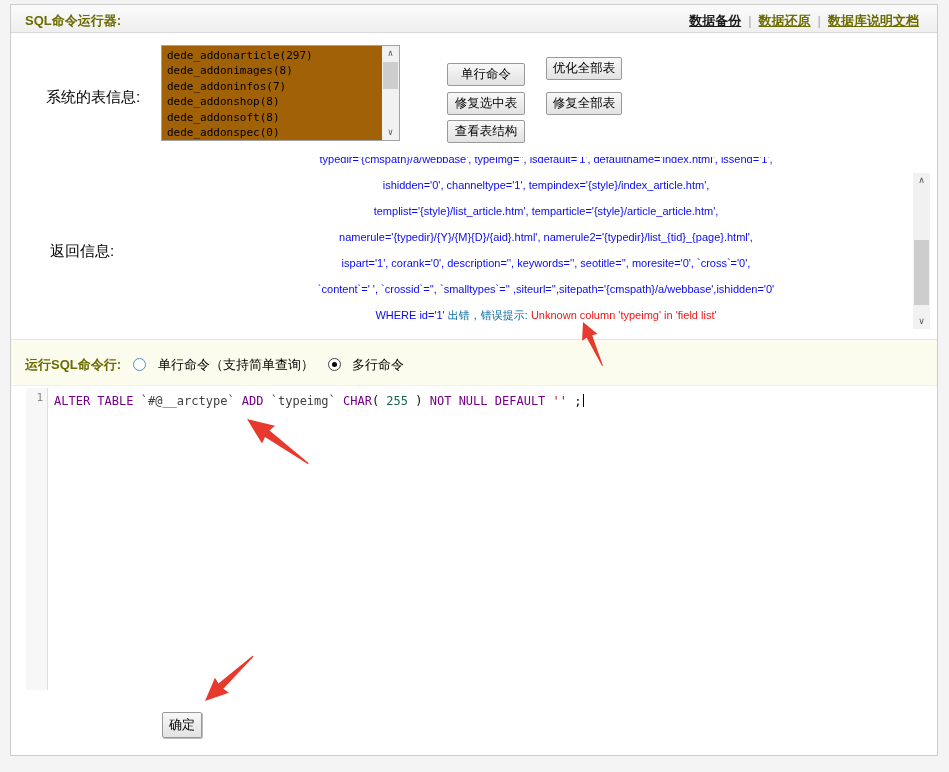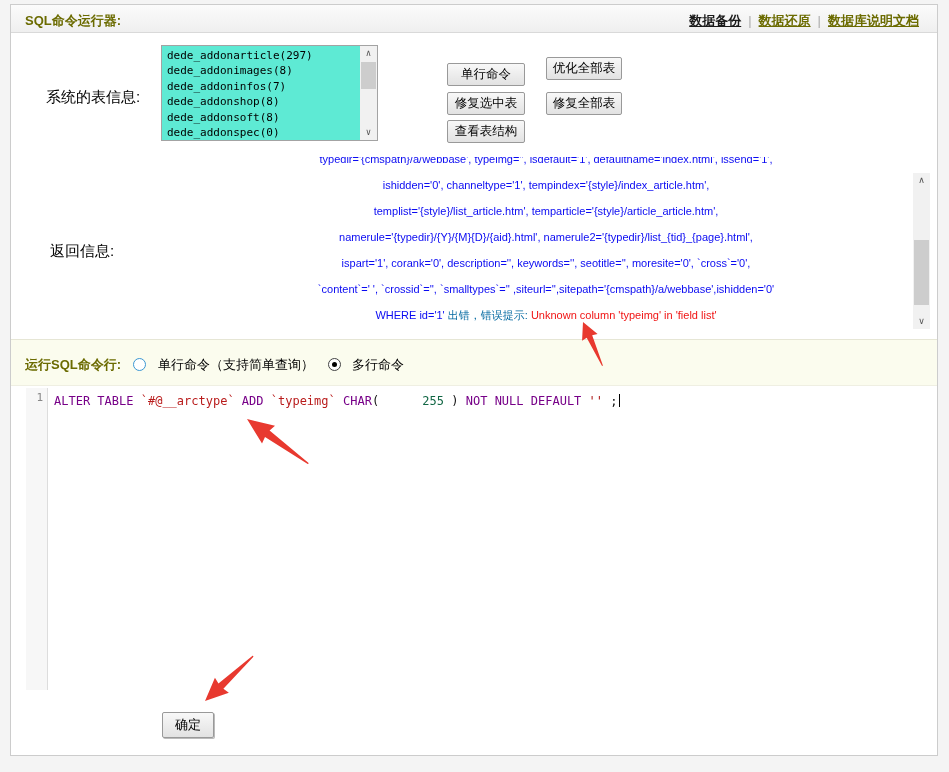--- a/index.html
+++ b/index.html
@@ -18,21 +18,21 @@
     background:linear-gradient(#fbfbfb,#efefef); border-bottom:1px solid #d9d9d9; }
   .page-title { left:25px; top:12px; font-size:13px; font-weight:bold; color:#6b6b00; }
   .header-links { top:12px; right:30px; font-size:13px; font-weight:bold; }
   .header-links a { text-decoration:underline; cursor:pointer; }
   .link-dark { color:#1a1a1a; }
   .link-olive { color:#6b6b00; }
   .link-sep { color:#aaaaaa; font-weight:normal; margin:0 7px; }
 
   
   .section-label { font-size:15px; color:#000; }
-  .listbox { left:161px; top:45px; width:217px; height:96px; background:#5eead4;
+  .listbox { left:161px; top:45px; width:239px; height:96px; background:#a16207;
     border:1px solid #a3a3a3; font-family:"DejaVu Sans Mono", monospace;
     font-size:11px; color:#000; overflow:hidden; padding:2px 0 0 5px; }
   .listbox .opt { height:15.4px; line-height:15.4px; white-space:nowrap; cursor:default; }
   .scrollbar { background:#f1f1f1; width:17px; }
   .sb-arrow { width:17px; height:15px; text-align:center; line-height:14px; font-size:9px; color:#555; cursor:pointer; }
   .sb-thumb { left:1px; width:15px; background:#cdcdcd; cursor:pointer; }
   .lb-scroll { right:0; top:0; height:94px; }
 
   .btn { position:absolute; height:23px; font-size:12.5px; color:#000; text-align:center;
     line-height:21px; background:linear-gradient(#f8f8f8,#e2e2e2);
@@ -59,27 +59,27 @@
   .radio-text { font-size:13px; color:#000; top:356px; }
 
   
   .editor { left:11px; top:386px; width:926px; height:304px; background:#fff; cursor:text; }
   .gutter { left:26px; top:388px; width:22px; height:302px; background:#f7f7f7; border-right:1px solid #dddddd;
     text-align:right; padding:3px 4px 0 0; color:#888;
     font-family:"DejaVu Sans Mono", monospace; font-size:11px; }
   .code-line { left:54px; top:394px; font-family:"DejaVu Sans Mono", monospace;
     font-size:12px; white-space:pre; }
   .cm-k { color:#770088; }
-  .cm-id { color:#b91c1c; }
-  .cm-n { color:#116644;margin-left:36px; }
+  .cm-id { color:#404040; }
+  .cm-n { color:#116644; }
   .cm-s { color:#aa1111; }
   .cm-p { color:#111111; }
   .caret { display:inline-block; width:1px; height:13px; background:#000; vertical-align:-2px; margin-left:2px; }
 
-  .confirm-btn { left:162px; top:712px; width:52px; height:26px; font-size:13px; line-height:24px;
+  .confirm-btn { left:162px; top:712px; width:40px; height:26px; font-size:13px; line-height:24px;
     box-shadow:1px 1px 0 #bbb; }
 
   
   .arrow { pointer-events:none; }
   .arrow svg { display:block; width:100%; height:100%; }
 </style>
 </head>
 <body>
 
 <div class="abs page-box"></div>

